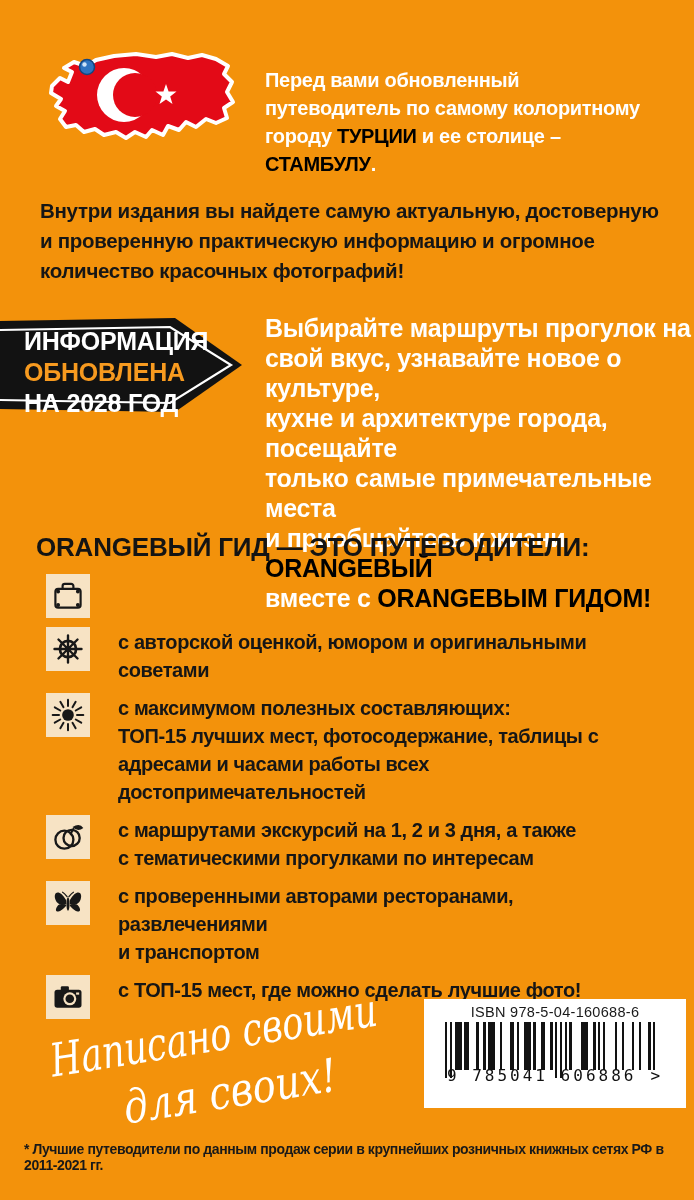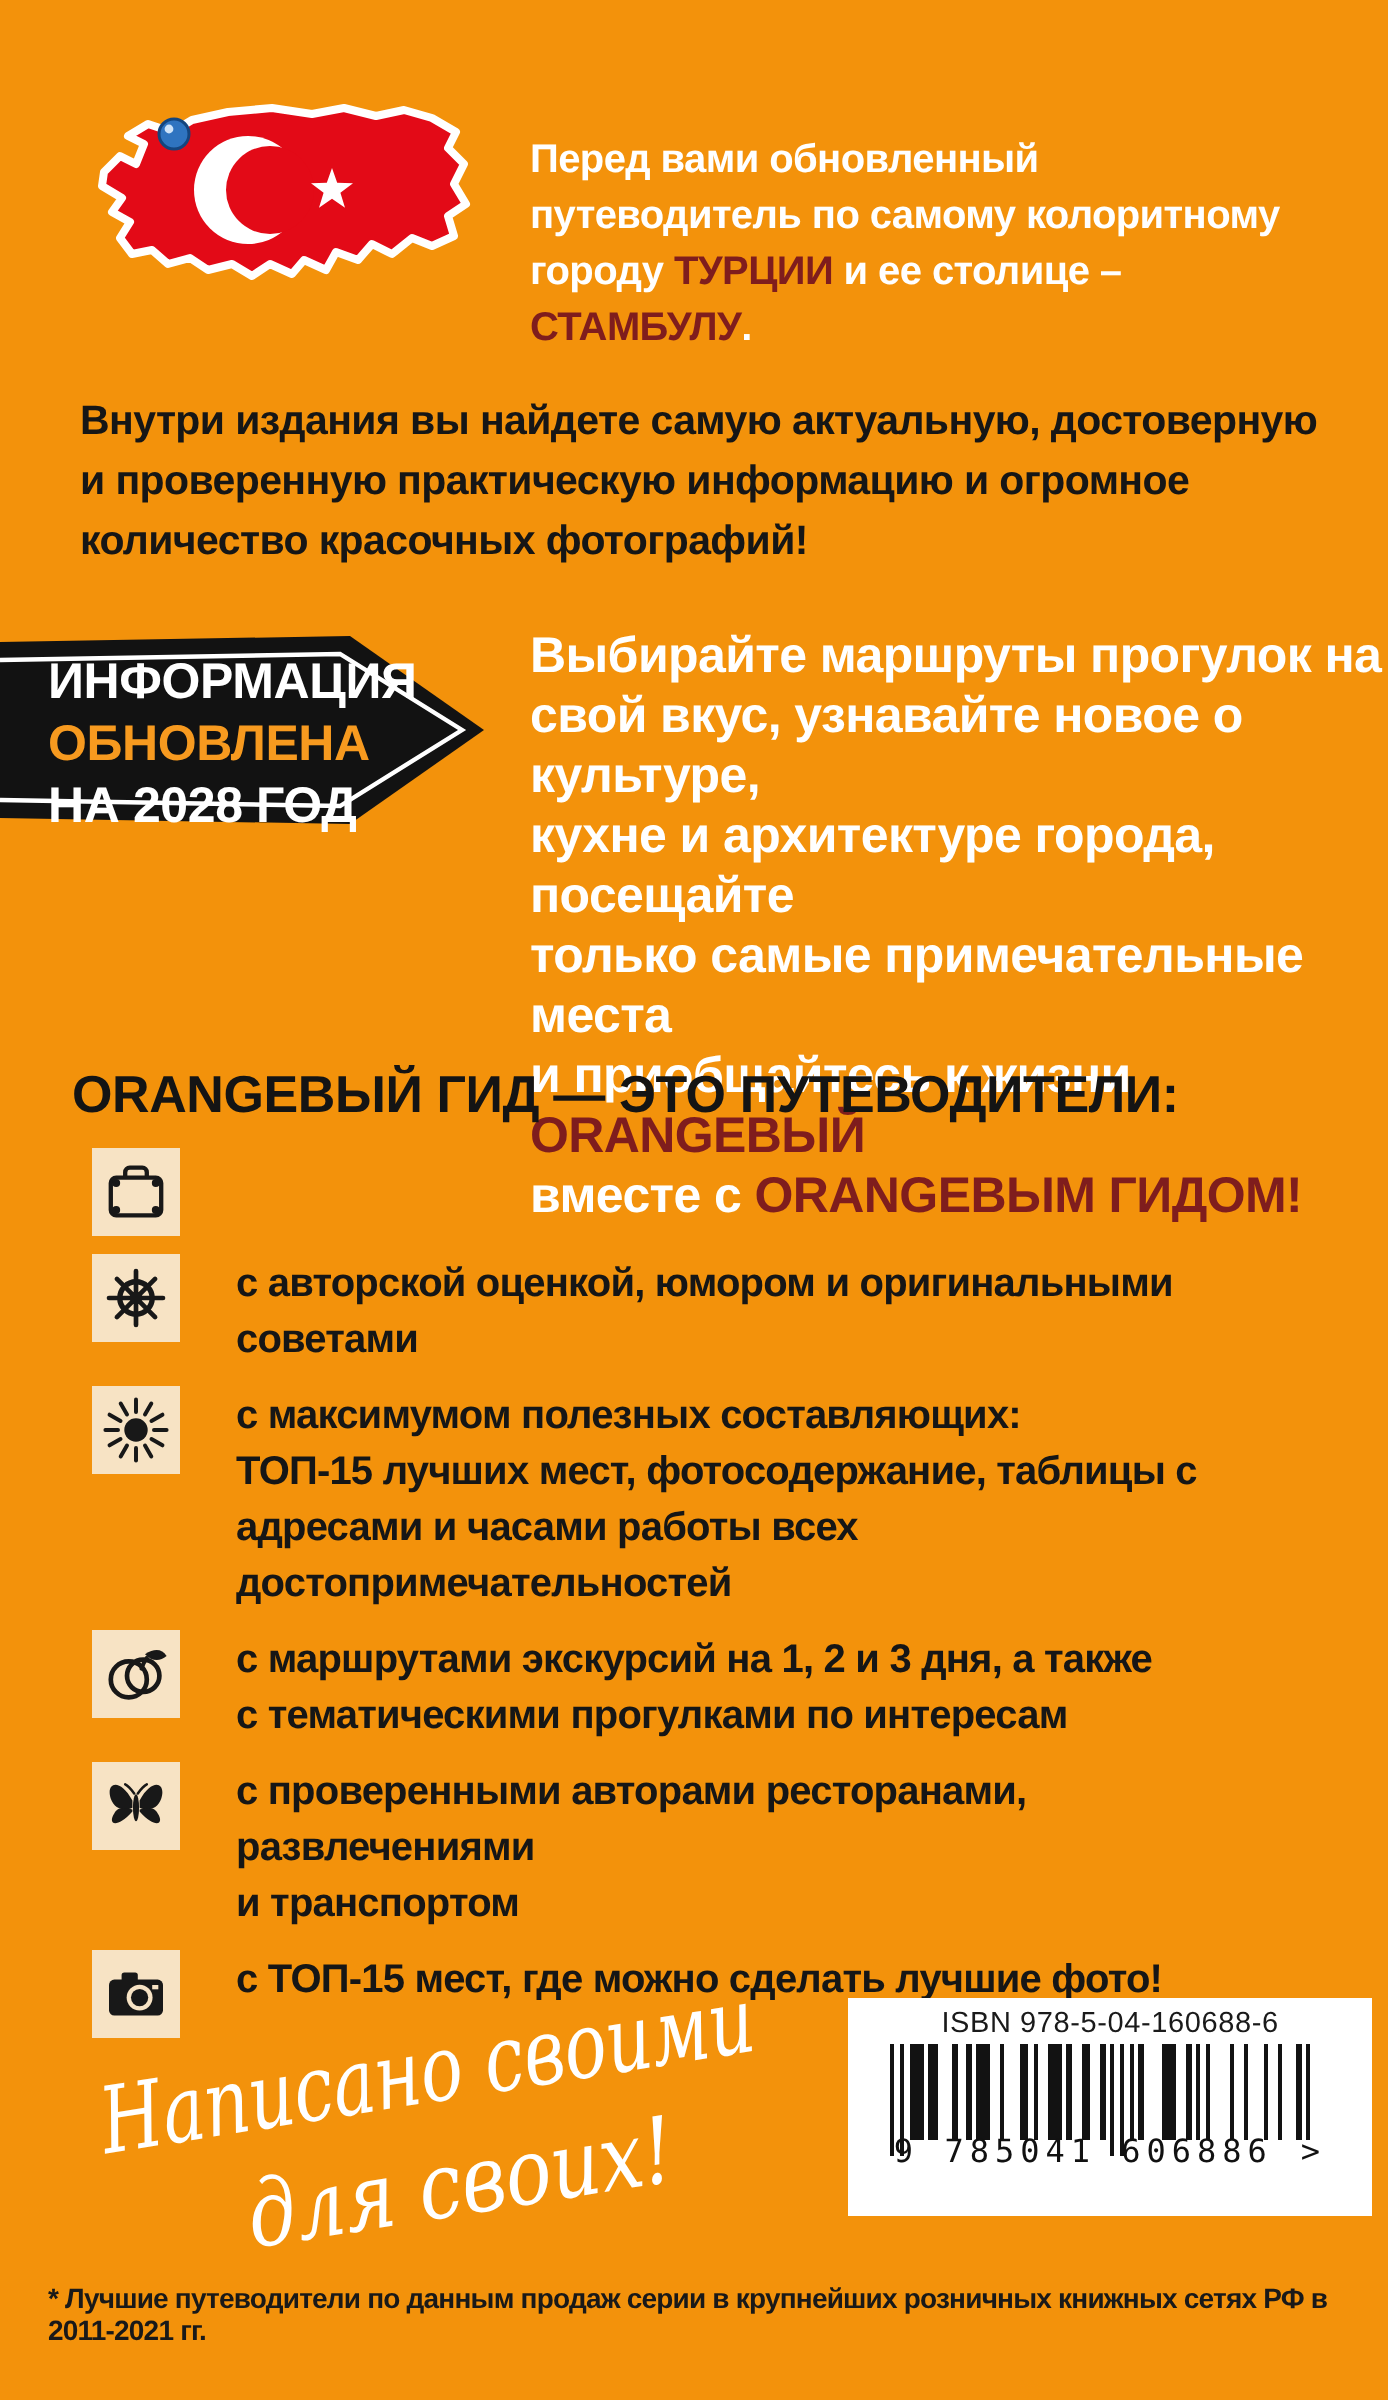--- a/index.html
+++ b/index.html
@@ -4,21 +4,21 @@
 <style>
   html,body{margin:0;padding:0;background:#888;}
   .cover{
     position:relative;width:694px;height:1200px;margin:0 auto;
     background:#F3920B;overflow:hidden;
     font-family:"Liberation Sans",sans-serif;
   }
   .txt{font-weight:700;letter-spacing:-0.3px;white-space:pre-line;}
   .white{color:#FFFFFF;}
   .blk{color:#161616;}
-  .b{font-weight:800;color:#7f1d1d;}
+  .b{font-weight:800;color:#000000;}
   
   .map-wrap{position:absolute;left:38px;top:42px;width:202px;height:110px;}
   .intro{position:absolute;left:265px;top:46px;width:420px;font-size:20px;line-height:28px;}
   
   .para2{position:absolute;left:40px;top:175px;width:640px;font-size:20.5px;line-height:30px;}
   
   .badge{position:absolute;left:0;top:318px;width:242px;height:94px;}
   .badge-text{position:absolute;left:24px;top:8px;font-size:25px;line-height:31px;font-weight:800;letter-spacing:-0.2px;}
   .badge-text .l1,.badge-text .l3{color:#FFFFFF;}
   .badge-text .l2{color:#F79A1F;}

